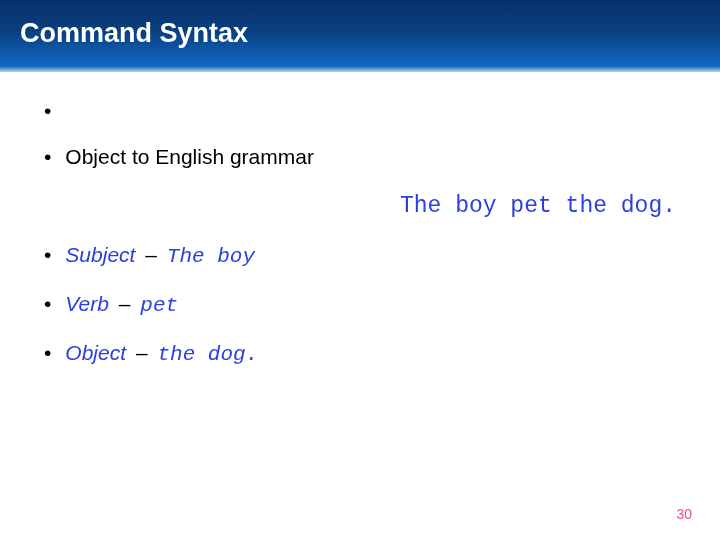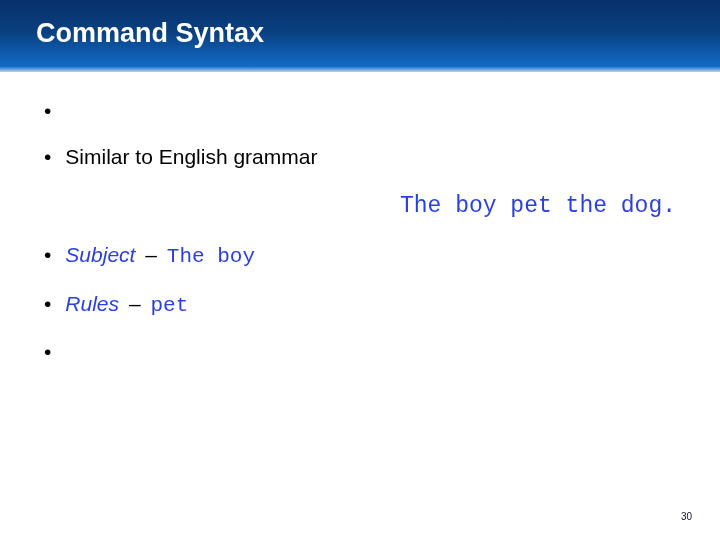--- a/index.html
+++ b/index.html
@@ -7,21 +7,21 @@
     width: 720px;
     height: 540px;
     font-family: Arial, Helvetica, sans-serif;
     background: #fff;
     position: relative;
     overflow: hidden;
   }
   .header {
     height: 72px;
     background: linear-gradient(to bottom, #08306b 0%, #0a4080 45%, #0d57a8 70%, #1369c5 92%, #b9d4ea 100%);
-    padding: 18px 0 0 36px;
+    padding: 18px 0 0 20px;
   }
   .title {
     color: #fff;
     font-size: 27px;
     font-weight: bold;
   }
   .content {
     padding: 28px 44px 0 44px;
   }
   .bullet-row {
@@ -42,66 +42,72 @@
     font-family: "Courier New", Courier, monospace;
     color: #2a3fe0;
     font-size: 23px;
     margin: 6px 0 24px 0;
   }
   .color-item .label { color: #2a3fe0; font-style: italic; }
   .color-item .dash { color: #000; margin: 0 4px; }
   .color-item .mono {
     font-family: "Courier New", Courier, monospace;
     color: #2a3fe0;
+    font-style: italic;
   }
   .pagenum {
     position: absolute;
     bottom: 18px;
     right: 28px;
-    font-size: 10px;
-    color: #0f172a;
+    font-size: 14px;
+    color: #ec4899;
   }
 </style>
 </head>
 <body>
 
 <div class="header">
   <div class="title">Command Syntax</div>
 </div>
 
 <div class="content">
 
   <div class="bullet-row">
     <span class="bullet">•</span>
   </div>
 
   <div class="bullet-row">
     <span class="bullet">•</span>
-    <span>Similar to English grammar</span>
+    <span>Object to English grammar</span>
   </div>
 
   <div class="example">The boy pet the dog.</div>
 
   <div class="bullet-row color-item">
     <span class="bullet">•</span>
     <span>
       <span class="label">Subject</span>
       <span class="dash">–</span>
       <span class="mono">The boy</span>
     </span>
   </div>
 
   <div class="bullet-row color-item">
     <span class="bullet">•</span>
     <span>
-      <span class="label">Rules</span>
+      <span class="label">Verb</span>
       <span class="dash">–</span>
       <span class="mono">pet</span>
     </span>
   </div>
 
   <div class="bullet-row color-item">
     <span class="bullet">•</span>
+    <span>
+      <span class="label">Object</span>
+      <span class="dash">–</span>
+      <span class="mono">the dog.</span>
+    </span>
   </div>
 
 </div>
 
 <div class="pagenum">30</div>
 
 </body></html>

